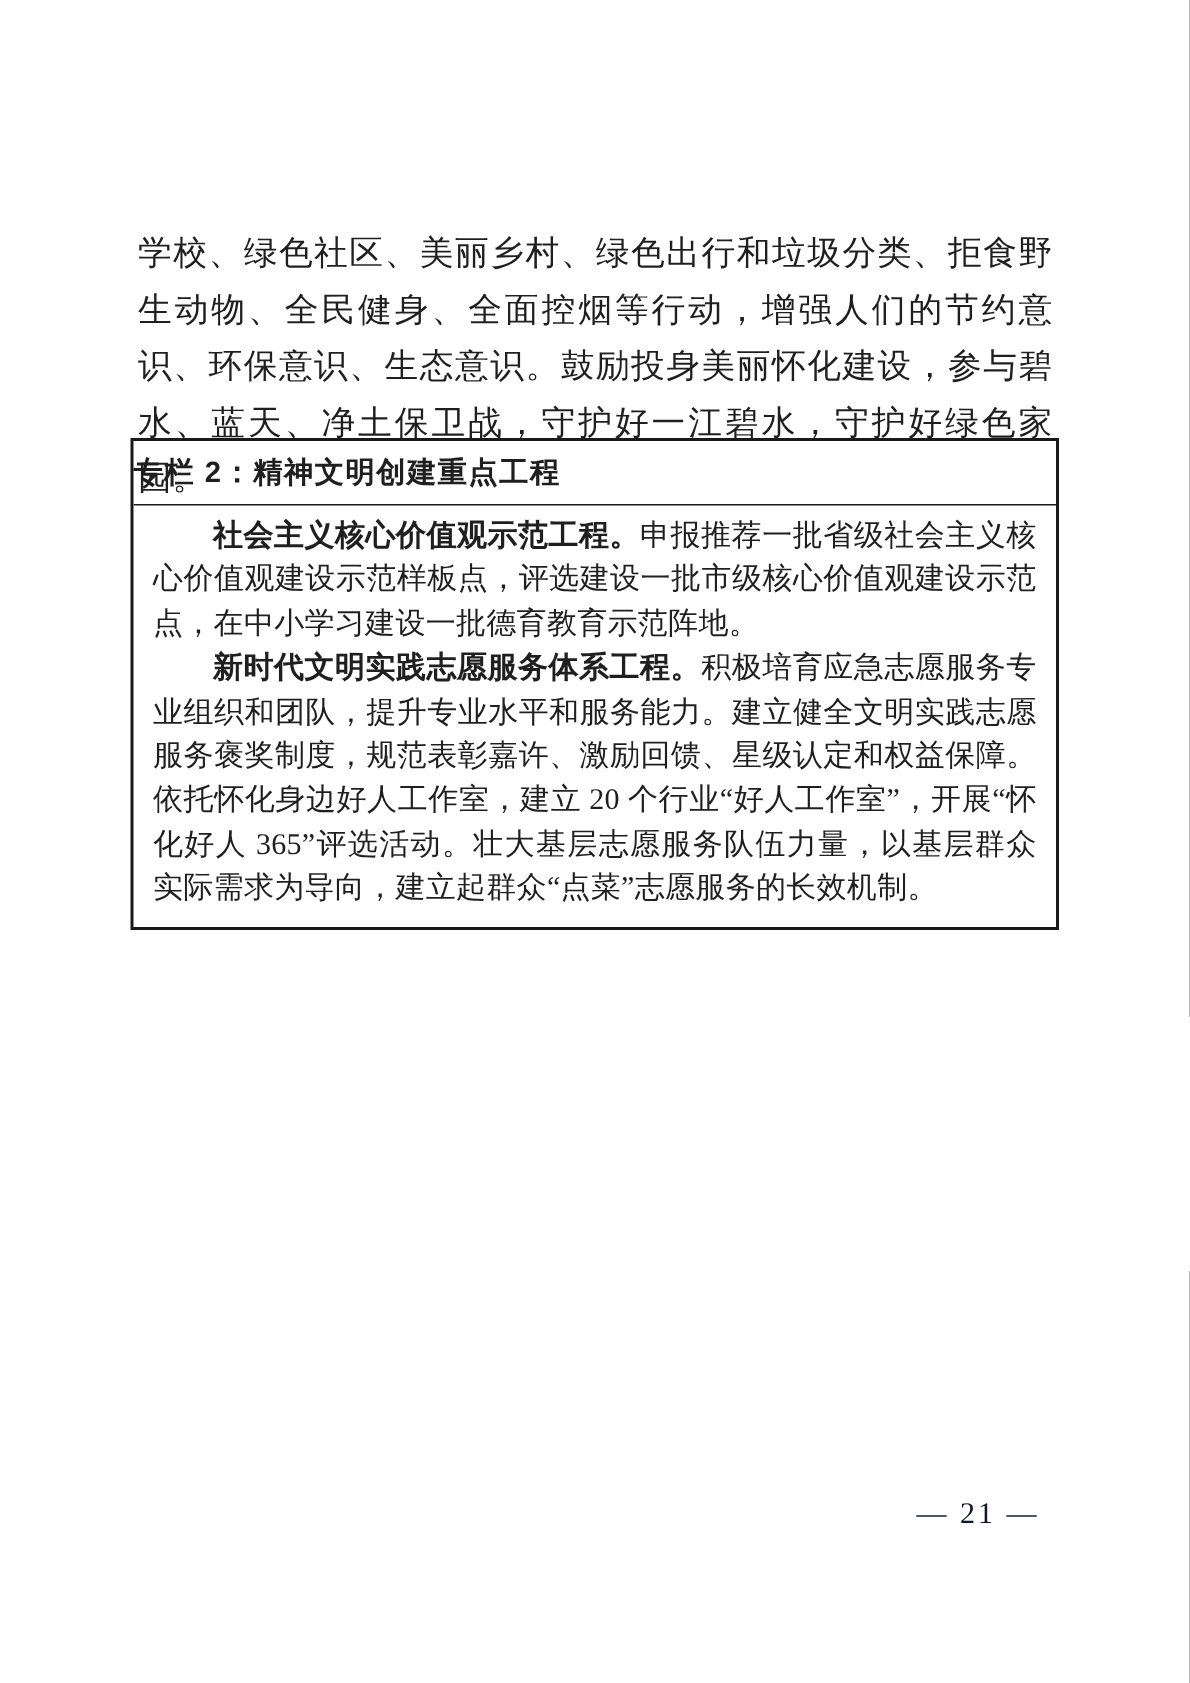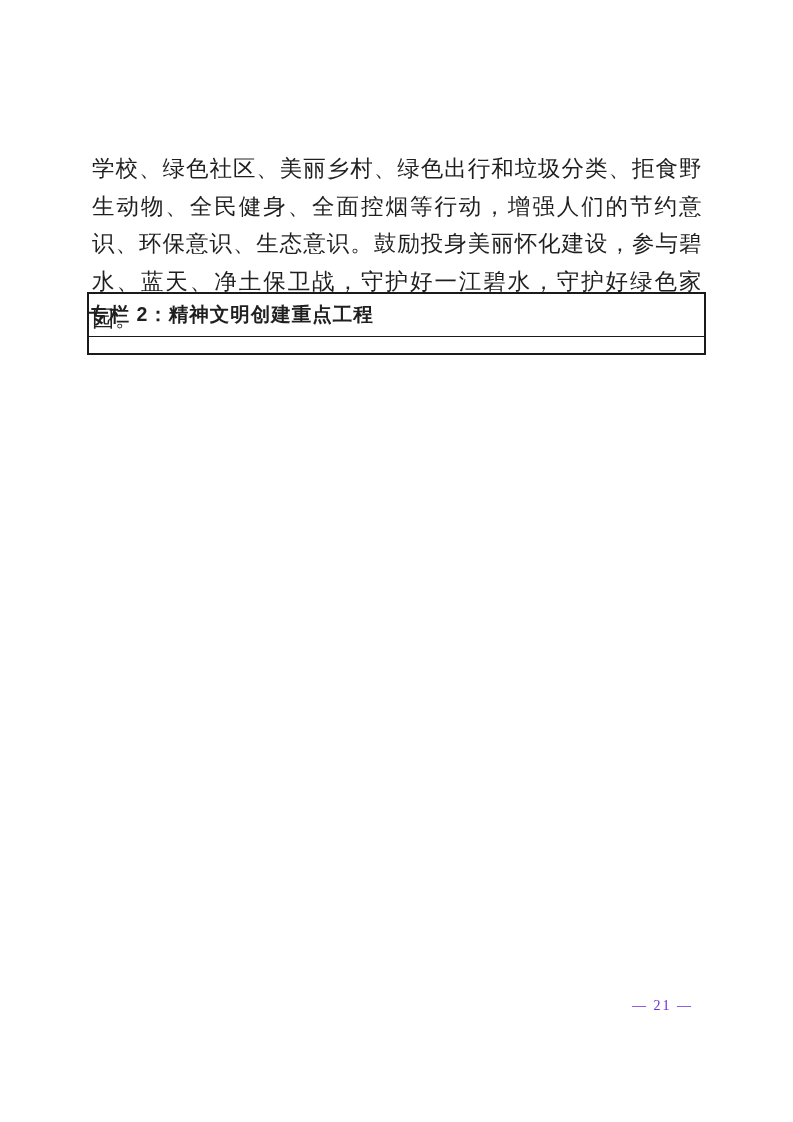--- a/index.html
+++ b/index.html
@@ -57,38 +57,40 @@
     text-indent: 2em;
     letter-spacing: 0.2px;
   }
   .lead {
     font-weight: bold;
   }
   .page-number {
     position: absolute;
     right: 100px;
     top: 998px;
-    font-size: 14px;
+    font-size: 20px;
     letter-spacing: 2px;
-    color: #6d28d9;
+    color: #0f172a;
   }
 </style>
 </head>
 <body>
 
 <div class="page">
 
   <div class="intro">学校、绿色社区、美丽乡村、绿色出行和垃圾分类、拒食野生动物、全民健身、全面控烟等行动，增强人们的节约意识、环保意识、生态意识。鼓励投身美丽怀化建设，参与碧水、蓝天、净土保卫战，守护好一江碧水，守护好绿色家园。</div>
 
   <div class="panel">
     <div class="panel-title">专栏 2：精神文明创建重点工程</div>
 
     <div class="panel-body">
+      <p><span class="lead">社会主义核心价值观示范工程。</span><span>申报推荐一批省级社会主义核心价值观建设示范样板点，评选建设一批市级核心价值观建设示范点，在中小学习建设一批德育教育示范阵地。</span></p>
 
 
+      <p><span class="lead">新时代文明实践志愿服务体系工程。</span><span>积极培育应急志愿服务专业组织和团队，提升专业水平和服务能力。建立健全文明实践志愿服务褒奖制度，规范表彰嘉许、激励回馈、星级认定和权益保障。依托怀化身边好人工作室，建立 20 个行业“好人工作室”，开展“怀化好人 365”评选活动。壮大基层志愿服务队伍力量，以基层群众实际需求为导向，建立起群众“点菜”志愿服务的长效机制。</span></p>
 
 
     </div>
   </div>
 
   <div class="page-number">— 21 —</div>
 
 </div>
 
 </body></html>

